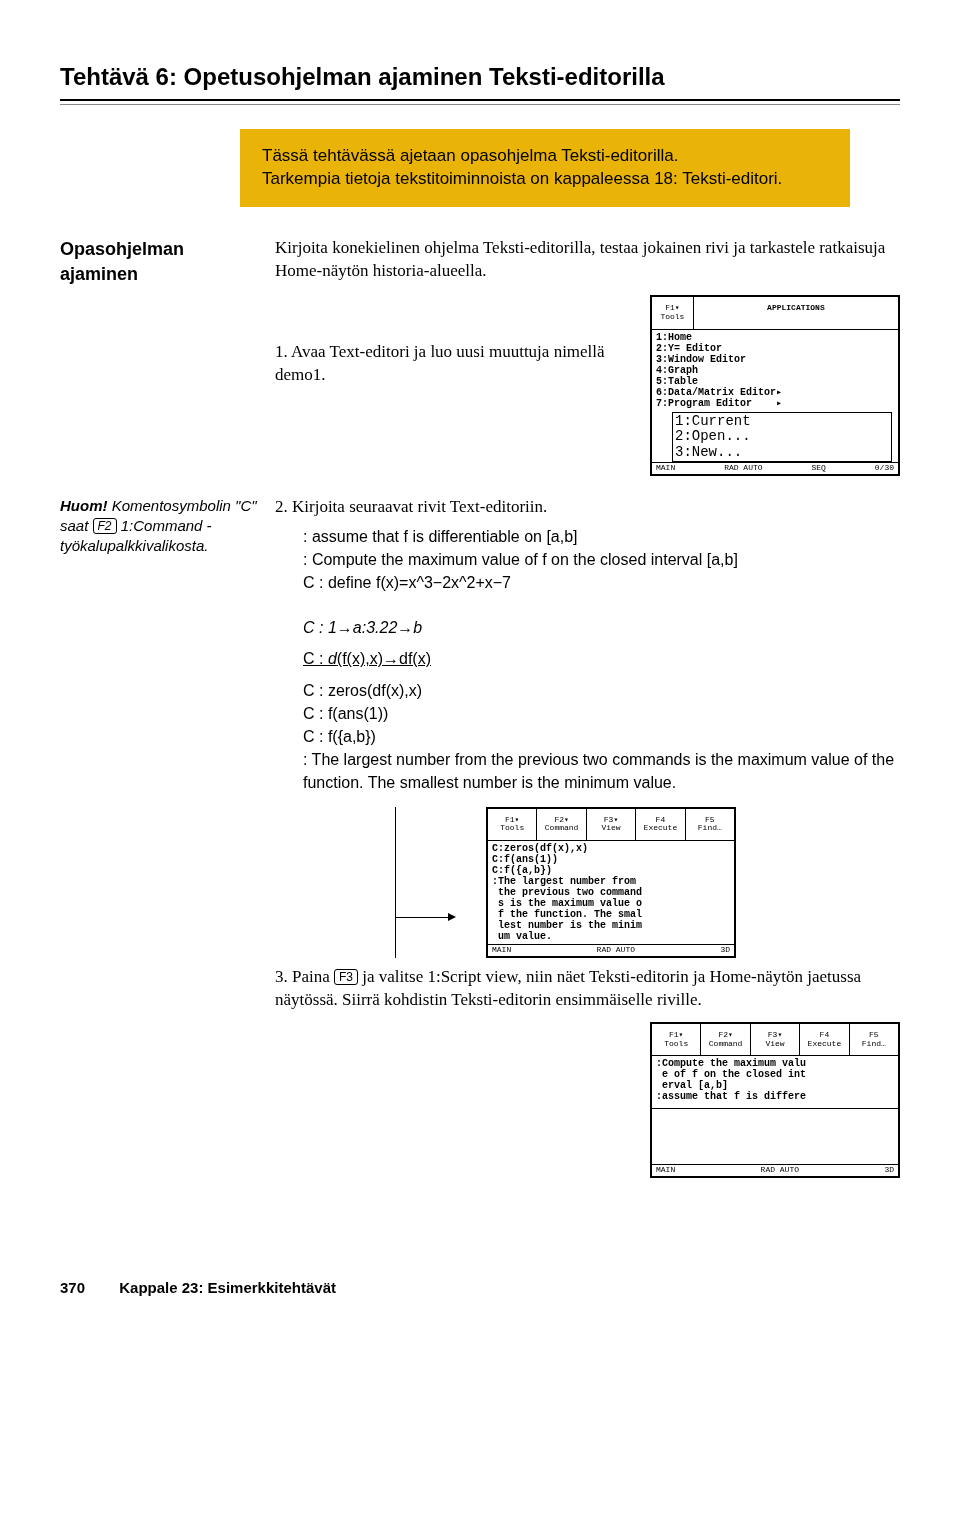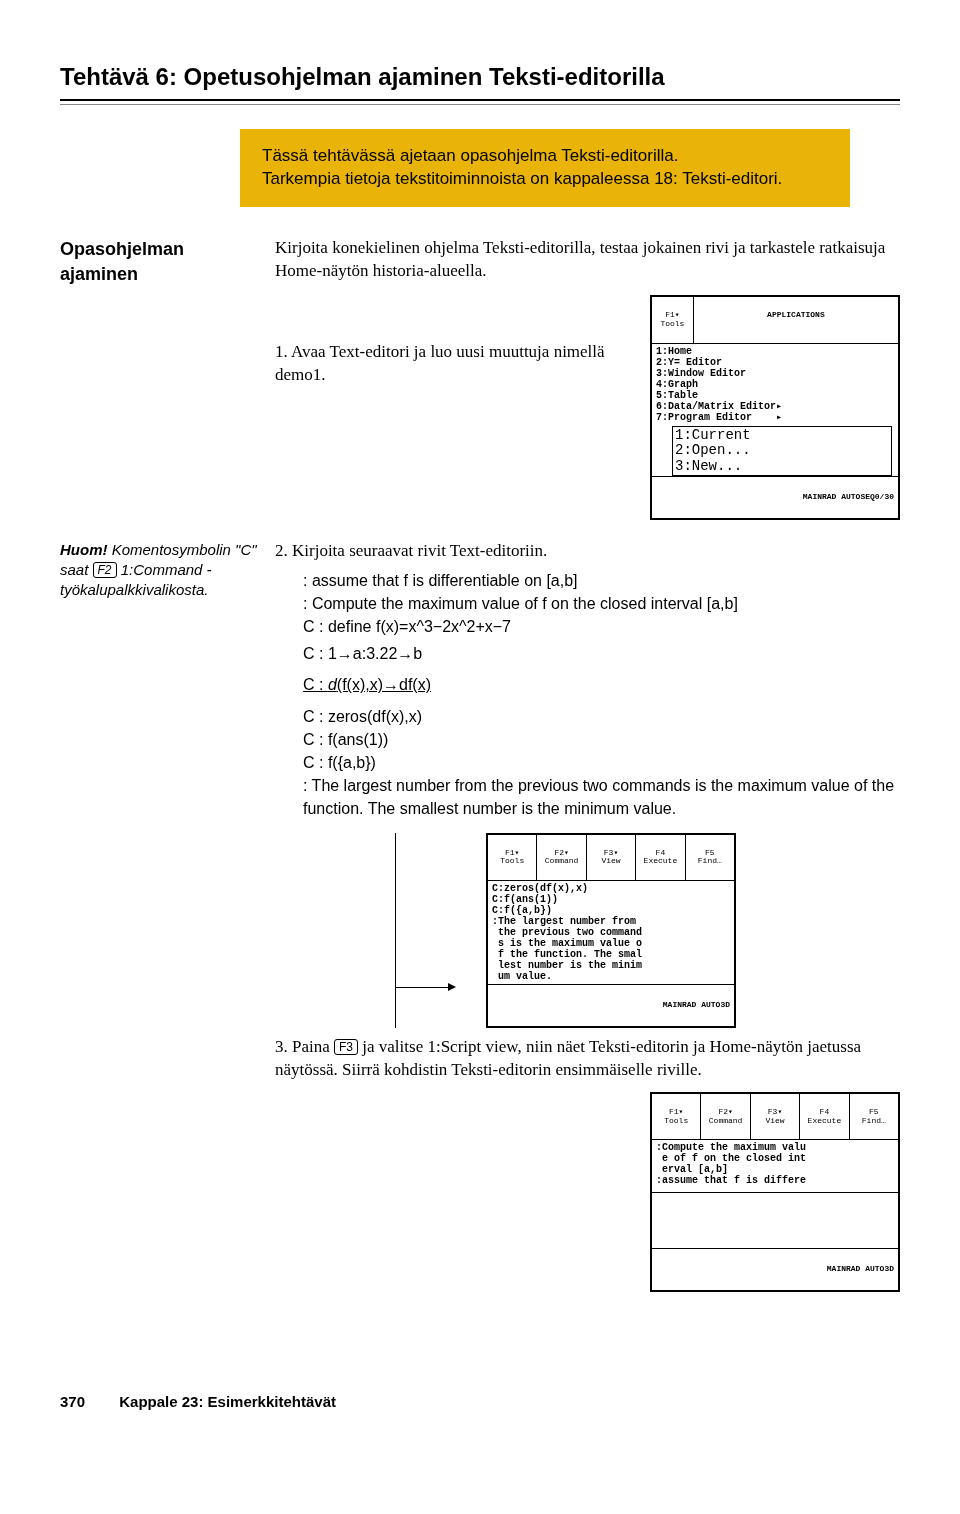--- a/index.html
+++ b/index.html
@@ -66,30 +66,30 @@
     margin-left: 15px;
     position: relative;
     box-sizing: border-box;
   }
   .calc-menu {
     display:flex;
     border-bottom:1px solid #000;
     font-size:8px;
     text-align:center;
   }
-  .calc-menu span { flex:1; border-right:1px solid #000; padding:14px 0;}
+  .calc-menu span { flex:1; border-right:1px solid #000; padding:7px 0;}
   .calc-menu span:last-child{border-right:none;}
   .calc-body { padding:2px 4px; white-space:pre; font-weight:bold;}
   .calc-status {
     border-top:1px solid #000;
     font-size:8px;
     display:flex;
-    justify-content:flex-end;
-    padding:16px 4px;
-    font-weight:bold;
+    justify-content:space-between;
+    padding:1px 4px;
+    font-weight:normal;
   }
   .code-block {
     font-family: Arial, sans-serif;
     font-size: 16px;
     margin-left: 28px;
     line-height:1.45;
   }
   .key {
     display:inline-block;
     border:1px solid #000;
@@ -182,21 +182,21 @@
 <div class="section-row" style="margin-top:20px;">
   <div class="left-col left-italic">
     <b class="ital">Huom!</b><span> Komentosymbolin "C" saat </span><span class="key">F2</span><span> 1:Command -työkalupalkkivalikosta.</span>
   </div>
   <div class="right-col">
     <div class="serif">2. <span>Kirjoita seuraavat rivit Text-editoriin.</span></div>
     <div class="code-block" style="margin-top:6px;">
       <div>: assume that f is differentiable on [a,b]</div>
       <div>: Compute the maximum value of f on the closed interval [a,b]</div>
       <div>C : define f(x)=x^3−2x^2+x−7</div>
-      <div style="margin-top:4px;">
+      <div style="margin-top:22px;font-style:italic;">
         <span>C : 1</span><span>→</span><span>a:3.22</span><span>→</span><span>b</span>
       </div>
       <div style="margin-top:8px;text-decoration:underline;">
         <span>C : </span><span class="ital">d</span><span>(f(x),x)</span><span>→</span><span>df(x)</span>
       </div>
       <div style="margin-top:8px;">C : zeros(df(x),x)</div>
       <div>C : f(ans(1))</div>
       <div>C : f({a,b})</div>
       <div>: The largest number from the previous two commands is the maximum value of the function. The smallest number is the minimum value.</div>
     </div>

